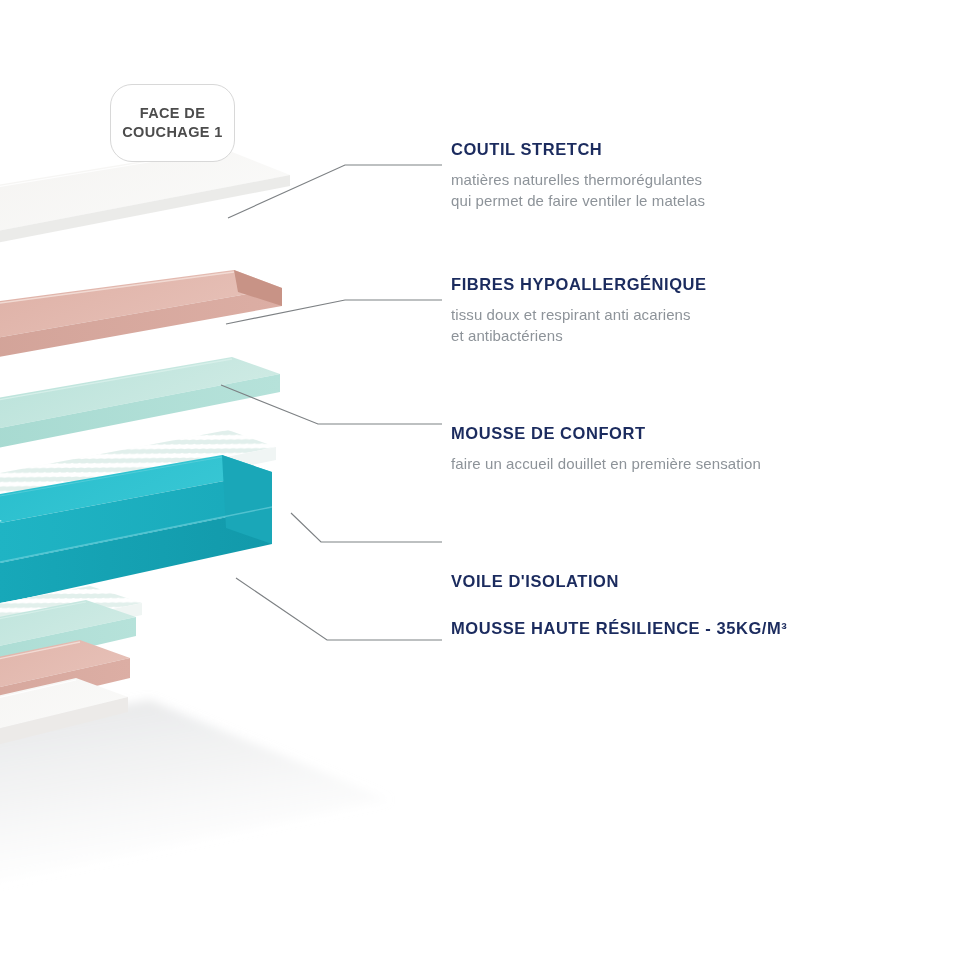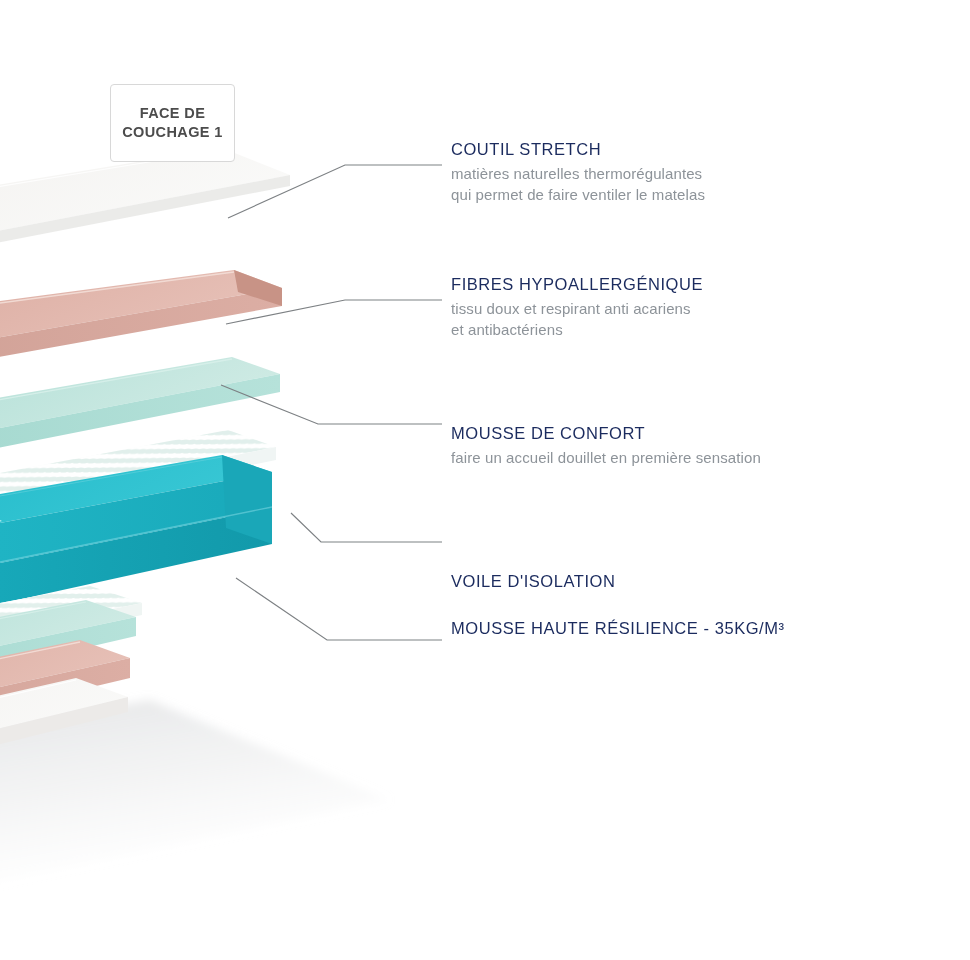--- a/index.html
+++ b/index.html
@@ -20,21 +20,21 @@
   }
 
   
   .badge {
     position: absolute;
     left: 110px;
     top: 84px;
     width: 125px;
     height: 78px;
     border: 1.4px solid #d8d8d8;
-    border-radius: 4px;
+    border-radius: 22px;
     background: #ffffff;
     display: flex;
     align-items: center;
     justify-content: center;
     text-align: center;
     z-index: 40;
   }
   .badge-text {
     font-size: 14.5px;
     font-weight: 700;
@@ -65,29 +65,29 @@
   }
 
   
   .callout {
     position: absolute;
     left: 451px;
     z-index: 35;
   }
   .callout-title {
     font-size: 16.5px;
-    font-weight: 400;
+    font-weight: 700;
     letter-spacing: 0.55px;
     color: #1b2b5e;
     text-transform: uppercase;
     line-height: 1.25;
     white-space: nowrap;
   }
   .callout-desc {
-    margin-top: 3px;
+    margin-top: 9px;
     font-size: 15px;
     font-weight: 400;
     letter-spacing: 0.1px;
     color: #8d9399;
     line-height: 1.42;
     white-space: pre-line;
   }
 
   .c0 { top: 139px; }
   .c1 { top: 274px; }

